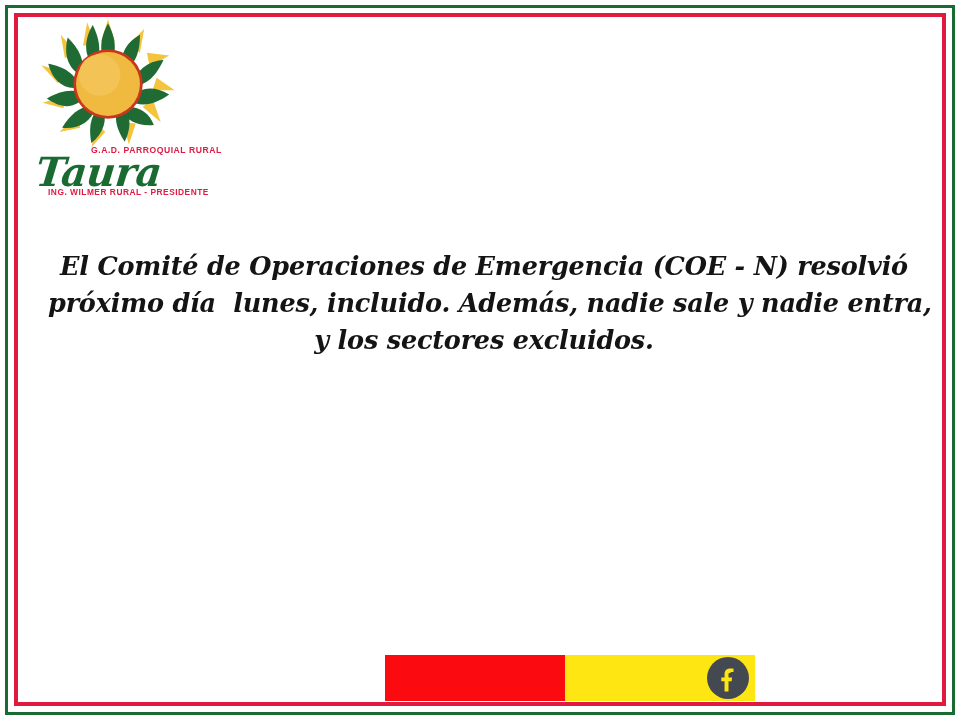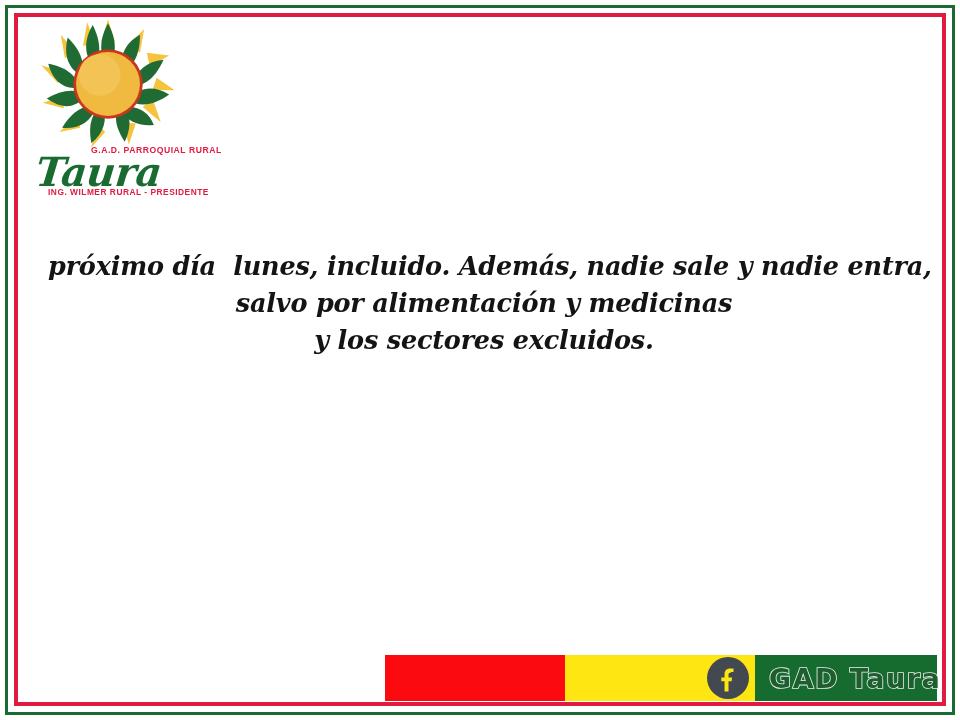--- a/index.html
+++ b/index.html
@@ -224,35 +224,32 @@
     </div>
 
     <div class="logo-text">
       <span class="logo-top-line">G.A.D. PARROQUIAL RURAL</span>
       <span class="logo-script">Taura</span>
       <span class="logo-bottom-line">ING. WILMER RURAL - PRESIDENTE</span>
     </div>
   </div>
 
   <div id="message">
+    <span class="line">El Comité de Operaciones de Emergencia (COE - N) resolvió</span>
     <span class="line">próximo día  lunes, incluido. Además, nadie sale y nadie entra,</span>
-    <span class="line">salvo por alimentación y medicinas</span>
     <span class="line">y los sectores excluidos.</span>
   </div>
 
   <div id="footer-bars">
 
     <div class="bar-red"></div>
 
     <div class="bar-yellow">
       <span class="fb-icon">
         <svg width="28" height="28" viewBox="0 0 28 28" aria-hidden="true">
           <path d="M17.2 8.1h2.3V4.6c-.4-.06-1.77-.19-3.36-.19-3.33 0-5.6 2.09-5.6 5.94V13.4H7.3v3.92h3.24V27.4h3.97V17.32h3.11l.49-3.92h-3.6v-2.67c0-1.13.31-1.9 1.93-1.9z" fill="#fde611"></path>
         </svg>
       </span>
     </div>
 
-    <div class="bar-green">
-      <span class="gad-label">GAD Taura</span>
-    </div>
   </div>
 
 </div>
 
 </body></html>

